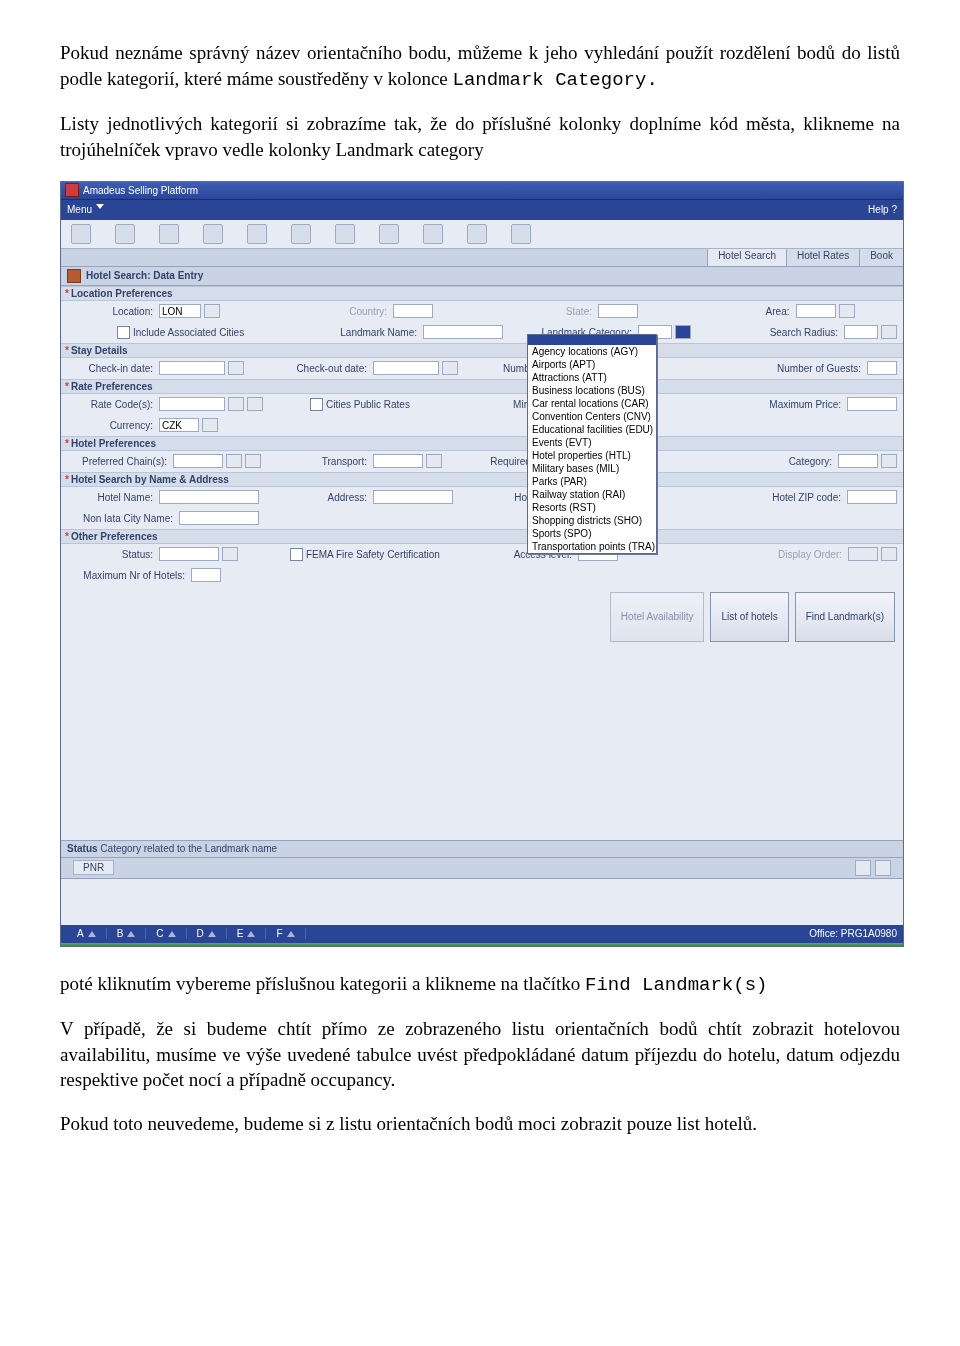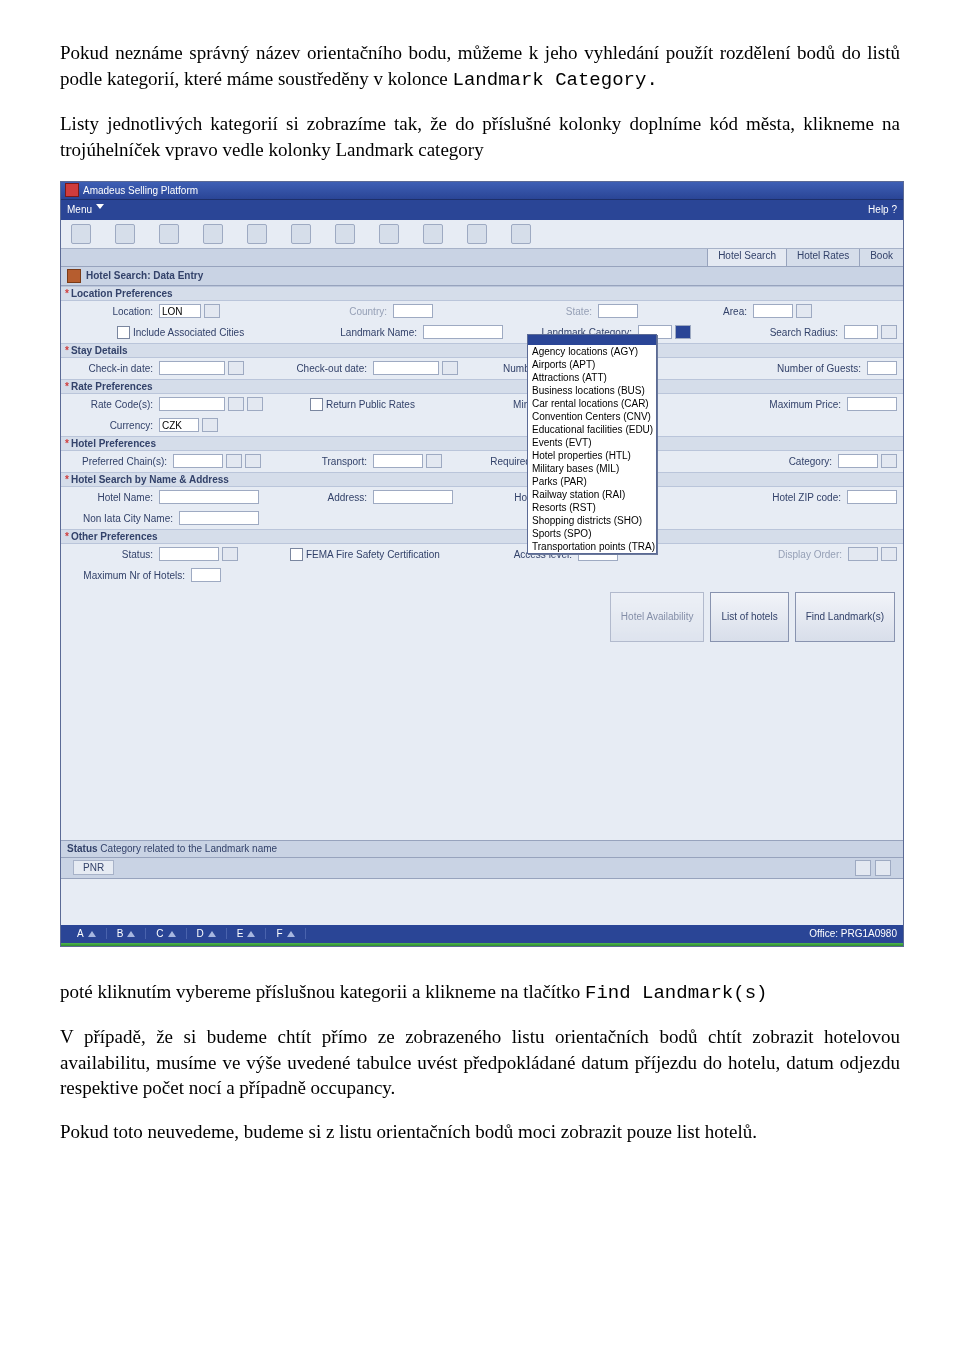--- a/index.html
+++ b/index.html
@@ -1,21 +1,21 @@
 <!DOCTYPE html>
 <html><head>
 <meta charset="utf-8">
 <style>
   html,body{margin:0;padding:0;background:#fff;font-family:"Times New Roman",serif;color:#000}
   .page{width:960px;margin:0 auto;padding:40px 60px 30px;box-sizing:border-box}
   .ptext{font-size:19px;line-height:1.35;margin:0 0 18px 0;text-align:justify}
   .mono{font-family:"Courier New",monospace}
 
   
-  .shot{width:842px;margin:6px auto 32px;border:1px solid #5b6a95;font-family:Tahoma,Arial,sans-serif;font-size:10px;color:#000;background:#0c4a6e}
+  .shot{width:842px;margin:6px auto 24px;border:1px solid #5b6a95;font-family:Tahoma,Arial,sans-serif;font-size:10px;color:#000;background:#0c4a6e}
   .titlebar{background:linear-gradient(#3e5fb5,#2a4596);color:#fff;height:17px;display:flex;align-items:center;padding:0 4px;border-bottom:1px solid #1d2f6a}
   .titlebar .appicon{width:12px;height:12px;background:#d03c3c;border:1px solid #7a1919;margin-right:4px}
   .menubar{background:#2a4596;color:#fff;height:20px;display:flex;align-items:center;padding:0 6px;justify-content:space-between}
   .menubar .left{display:flex;align-items:flex-start;gap:4px}
   .menubar .help{display:flex;align-items:center;gap:3px}
   .ddarrow{width:0;height:0;border-left:4px solid transparent;border-right:4px solid transparent;border-top:5px solid #fff;display:inline-block}
   .toolbar{background:#e7ecf4;height:28px;display:flex;align-items:center;gap:24px;padding:0 10px;border-bottom:1px solid #a7b2c8}
   .tbicon{width:18px;height:18px;background:#d6deea;border:1px solid #9eaac2;border-radius:2px}
   .toptabs{background:#c9d3e4;height:17px;display:flex;justify-content:flex-end;border-bottom:1px solid #97a3bd}
   .toptab{padding:1px 10px;border-left:1px solid #97a3bd;color:#33426a;background:#d5ddea}
@@ -118,21 +118,21 @@
           <span class="minibtn"></span>
         </div>
         <div class="cell" style="width:195px">
           <span class="lbl disabledLbl" style="width:110px">Country:</span>
           <input class="inp" style="width: 40px;">
         </div>
         <div class="cell" style="width:195px">
           <span class="lbl disabledLbl" style="width:120px">State:</span>
           <input class="inp" style="width: 40px;">
         </div>
-        <div class="cell" style="flex:1;justify-content:flex-start">
+        <div class="cell" style="flex:1;justify-content:center">
           <span class="lbl" style="width:80px">Area:</span>
           <input class="inp" style="width: 40px;">
           <span class="minibtn"></span>
         </div>
       </div>
       <div class="row">
         <div class="cell" style="width:210px;padding-left:50px">
           <span class="chk"></span>
           <span class="lbl" style="text-align:left;width:140px">Include Associated Cities</span>
         </div>
@@ -177,21 +177,21 @@
       <div class="section-title"><span class="star">*</span><span>Rate Preferences</span></div>
       <div class="row">
         <div class="cell" style="width:210px">
           <span class="lbl" style="width:86px">Rate Code(s):</span>
           <input class="inp" style="width: 66px;">
           <span class="minibtn"></span>
           <span class="minibtn"></span>
         </div>
         <div class="cell" style="width:195px;justify-content:center">
           <span class="chk"></span>
-          <span class="lbl" style="text-align:left;width:110px">Return Public Rates</span>
+          <span class="lbl" style="text-align:left;width:110px">Cities Public Rates</span>
         </div>
         <div class="cell" style="width:195px">
           <span class="lbl" style="width:110px">Minimum Price:</span>
           <input class="inp" style="width: 50px;">
         </div>
         <div class="cell" style="flex:1;justify-content:flex-end">
           <span class="lbl" style="width:100px">Maximum Price:</span>
           <input class="inp" style="width: 50px;">
         </div>
       </div>

